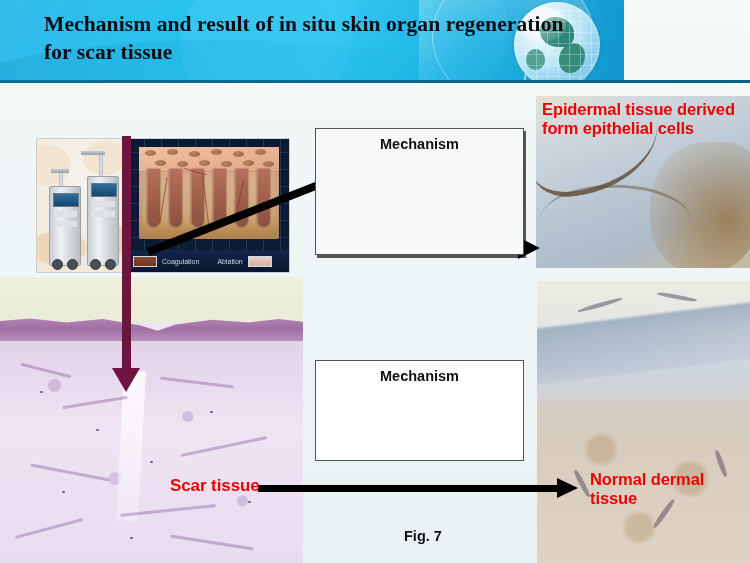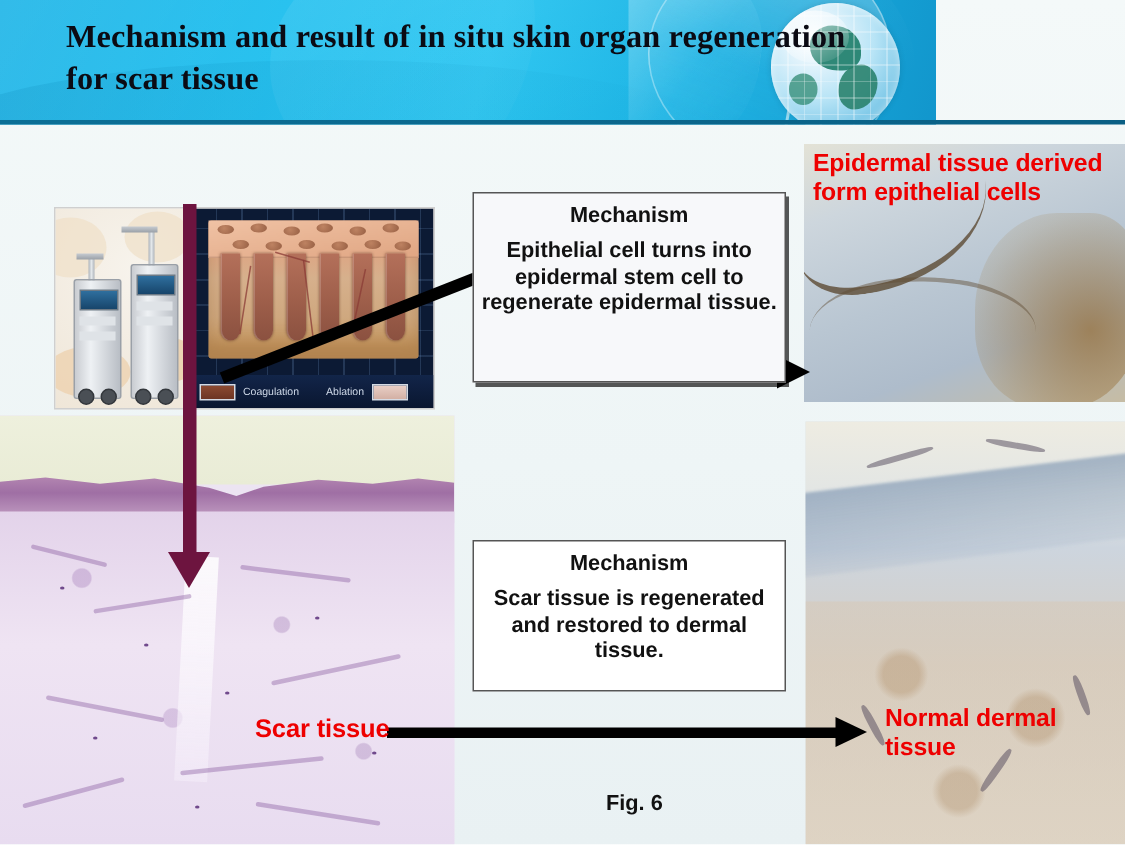--- a/index.html
+++ b/index.html
@@ -371,27 +371,25 @@
 
   <div class="blk-diag"></div>
   <div class="blk-horiz"></div>
   <div class="blk-head"></div>
 
   <div class="blk2-line"></div>
   <div class="blk2-head"></div>
 
   <div class="mechbox" id="mech1">
     <div class="hd">Mechanism</div>
-    <div class="bd">Epithelial cell turns into epidermal stem cell to regenerate epidermal tissue.</div>
   </div>
 
   <div class="mechbox" id="mech2">
     <div class="hd">Mechanism</div>
-    <div class="bd">Scar tissue is regenerated and  restored to dermal tissue.</div>
   </div>
 
   <div class="redlabel" id="label-epi">Epidermal tissue derived form epithelial cells</div>
   <div class="redlabel" id="label-normal">Normal dermal tissue</div>
   <div class="redlabel" id="label-scar">Scar tissue</div>
 
-  <div class="figcap">Fig. 6</div>
+  <div class="figcap">Fig. 7</div>
 
 </div>
 
 </body></html>

